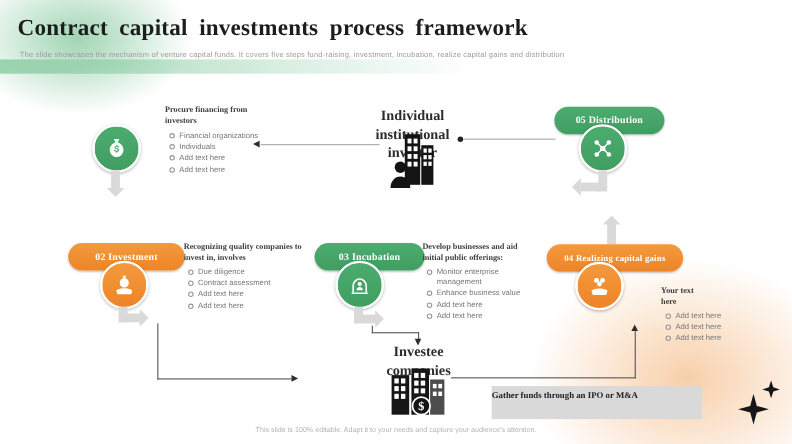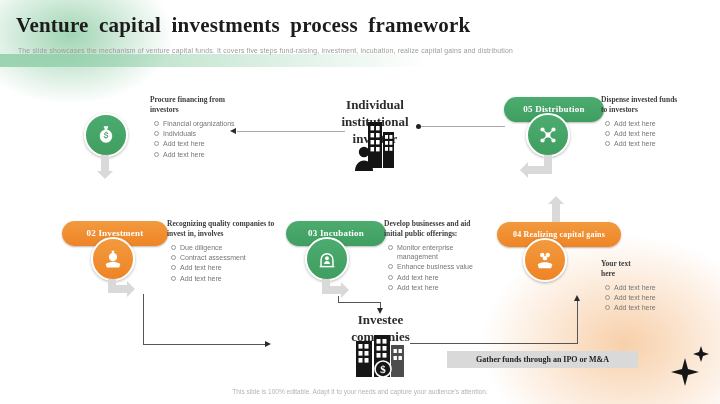--- a/index.html
+++ b/index.html
@@ -53,37 +53,37 @@
   .gline{position:absolute;background:#a9a9a9;}
   .t-right{position:absolute;width:0;height:0;border-top:3.5px solid transparent;
     border-bottom:3.5px solid transparent;border-left:6px solid #2b2b2b;}
   .t-left{position:absolute;width:0;height:0;border-top:3.5px solid transparent;
     border-bottom:3.5px solid transparent;border-right:6px solid #2b2b2b;}
   .t-down{position:absolute;width:0;height:0;border-left:3.5px solid transparent;
     border-right:3.5px solid transparent;border-top:6px solid #2b2b2b;}
   .t-up{position:absolute;width:0;height:0;border-left:3.5px solid transparent;
     border-right:3.5px solid transparent;border-bottom:6px solid #2b2b2b;}
   .dot{position:absolute;width:5px;height:5px;border-radius:50%;background:#222;}
-  .gatherbox{position:absolute;left:447px;top:351px;width:191px;height:17px;background:#d9d9d9;
-    font-size:8px;font-weight:bold;color:#222;text-align:center;line-height:17px;}
+  .gatherbox{position:absolute;left:447px;top:351px;width:191px;height:30px;background:#d9d9d9;
+    font-size:8px;font-weight:bold;color:#222;text-align:left;line-height:17px;}
 </style>
 </head>
 <body>
 
 <div id="slide">
 
   <div class="bg-green-blob"></div>
   <div class="bg-green-band"></div>
   <div class="bg-orange-glow"></div>
   <svg style="position:absolute;left:655px;top:338px;" width="60" height="60" viewBox="0 0 60 60">
     <polygon fill="#161616" points="30,20 33,31 44,34 33,37 30,48 27,37 16,34 27,31"></polygon>
     <polygon fill="#161616" points="46,8 48,14 54,16 48,18 46,24 44,18 38,16 44,14"></polygon>
   </svg>
 
-  <div class="title">Venture capital investments process framework</div>
+  <div class="title">Contract capital investments process framework</div>
   <div class="subtitle">The slide showcases the mechanism of venture capital funds. It covers five steps fund-raising, investment, incubation, realize capital gains and distribution</div>
 
   <div class="circle green" style="left:84px;top:113px;">
     <svg width="22" height="22" viewBox="0 0 24 24">
       <path fill="#fff" d="M9.3 2.5h5.4L13.2 6c3.2.9 5.6 3.7 5.6 7.2 0 4-3 7.3-6.8 7.3s-6.8-3.3-6.8-7.3c0-3.5 2.4-6.3 5.6-7.2L9.3 2.5z"></path>
       <path fill="#3f9e60" d="M12 9.2c-1.2 0-2.1.7-2.1 1.7 0 .8.6 1.3 1.6 1.6l1 .3c.5.2.7.4.7.7 0 .4-.4.7-1.2.7-.8 0-1.3-.3-1.4-.9H9.3c.1 1.1 1 1.9 2.2 2v.9h1v-.9c1.2-.2 2-.9 2-1.9 0-.9-.6-1.4-1.7-1.7l-1-.3c-.5-.1-.7-.3-.7-.6 0-.4.4-.7 1-.7s1 .3 1.1.8h1.3c-.1-1-.8-1.7-1.9-1.8v-.9h-1v1z" opacity=".9"></path>
     </svg>
   </div>
   <div class="shaft" style="left:101px;top:155px;width:8px;height:16px;"></div>
   <div class="a-down" style="left:97px;top:171px;"></div>
@@ -149,35 +149,20 @@
       <circle cx="6" cy="6" r="2.3" fill="#fff"></circle>
         <circle cx="18" cy="6" r="2.3" fill="#fff"></circle>
       <circle cx="6" cy="18" r="2.3" fill="#fff"></circle>
         <circle cx="18" cy="18" r="2.3" fill="#fff"></circle>
     </svg>
   </div>
   <div class="shaft" style="left:544px;top:155px;width:8px;height:19px;"></div>
   <div class="shaft" style="left:528px;top:166px;width:18px;height:8px;"></div>
   <div class="a-left" style="left:520px;top:162px;"></div>
 
-  <div class="tblock" style="left:601px;top:95px;width:115px;">
-    <div class="heading" style="width:80px;">Dispense invested funds to investors</div>
-    <div class="bullet">
-        <span class="marker"></span>
-        <span>Add text here</span>
-      </div>
-    <div class="bullet">
-        <span class="marker"></span>
-        <span>Add text here</span>
-      </div>
-    <div class="bullet">
-        <span class="marker"></span>
-        <span>Add text here</span>
-      </div>
-  </div>
 
   <div class="pill orange" style="left:62px;top:221px;width:106px;">02 Investment</div>
   <div class="circle orange" style="left:91px;top:237px;">
     <svg width="22" height="22" viewBox="0 0 24 24">
       <path fill="#fff" d="M10.2 3h3.6l-1 2.2c2.1.6 3.7 2.4 3.7 4.7 0 2.6-2 4.8-4.5 4.8s-4.5-2.2-4.5-4.8c0-2.3 1.6-4.1 3.7-4.7L10.2 3z"></path>
       <path fill="#fff" d="M4 17.5c2.6-1.6 5.2-2.1 8-2.1s5.4.5 8 2.1l-1.2 3.7H5.2L4 17.5z"></path>
     </svg>
   </div>
   <div class="shaft" style="left:108px;top:279px;width:8px;height:14px;"></div>
   <div class="shaft" style="left:108px;top:285px;width:20px;height:8px;"></div>

